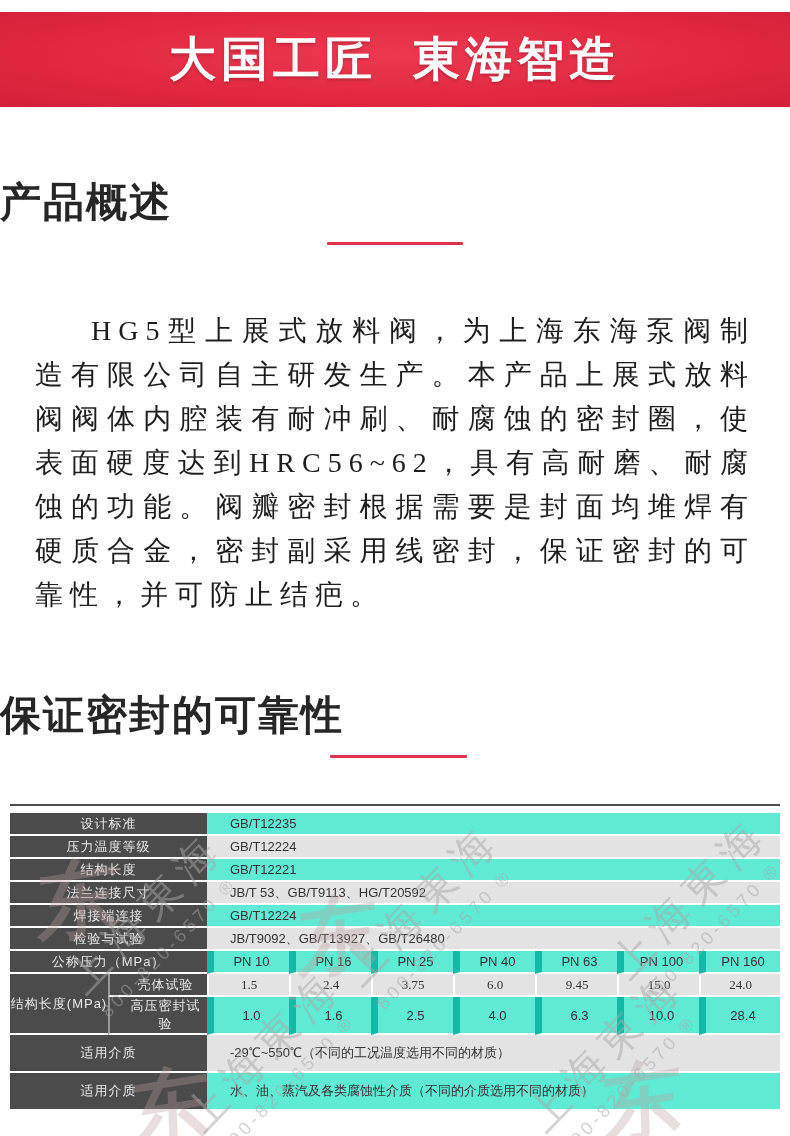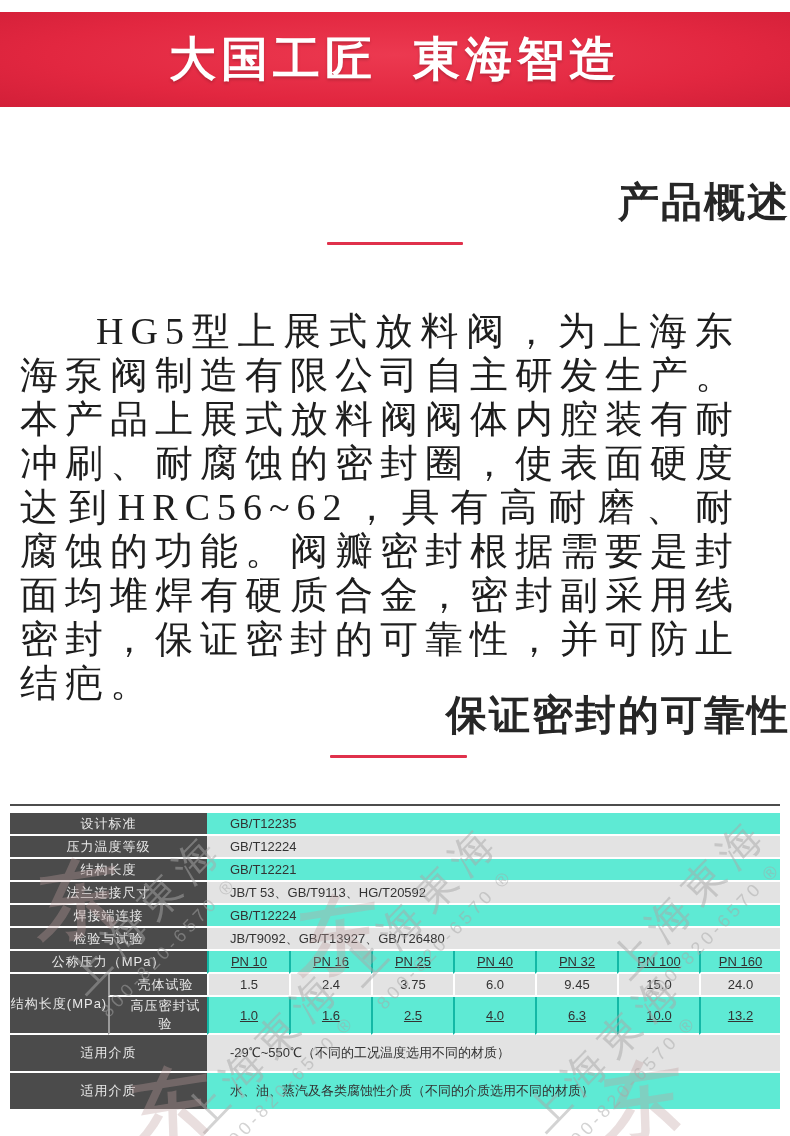--- a/index.html
+++ b/index.html
@@ -17,59 +17,59 @@
     display:flex; align-items:center; justify-content:center;
   }
   .banner h1 {
     color:#ffffff; font-size:47px; font-weight:bold; letter-spacing:5px;
     text-shadow:0 2px 3px rgba(0,0,0,0.18); white-space:pre;
     font-family:"Liberation Sans", sans-serif;
   }
 
   
   .sec-title {
-    position:absolute; left:0; width:790px; text-align:right;
+    position:absolute; left:0; width:790px; text-align:left;
     font-size:41px; font-weight:bold; color:#262626; letter-spacing:2px;
     font-family:"Liberation Sans", sans-serif;
   }
   #title-overview  { top:163px; }
   #title-standards { top:676px; }
   .title-rule {
     position:absolute; height:3px; background:#e0314b; border-radius:1px;
   }
   #rule-overview  { top:230px; left:327px; width:136px; }
   #rule-standards { top:743px; left:330px; width:137px; }
 
   
   .overview-text {
-    position:absolute; top:297px; left:20px; width:720px;
+    position:absolute; top:297px; left:35px; width:720px;
     font-family:"Liberation Serif", serif;
-    font-size:38px; line-height:44px; letter-spacing:7px;
+    font-size:28px; line-height:44px; letter-spacing:7px;
     color:#1e1e1e; text-align:justify; text-indent:2em;
   }
 
   
   .spec-table-wrap { position:absolute; top:792px; left:10px; width:770px; }
   .table-top-rule { height:2px; background:#4c4c4c; margin-bottom:7px; }
   table.spec { width:100%; border-collapse:separate; border-spacing:0; font-size:13px; table-layout:fixed; }
   table.spec td { border-bottom:2px solid #ffffff; vertical-align:middle; }
   tr.h-s td { height:23px; }
   tr.h-l td { height:38px; }
   td.lbl {
     background:#4b4b4b; color:#e9e9e9; text-align:center;
     letter-spacing:1px; font-size:13px;
   }
   td.lbl.sub { text-align:center; padding-left:14px; border-left:2px solid #9a9a9a; }
   td.val { color:#333333; }
   tr.rw td.val { background:#5eead4; }
   tr.rg td.val { background:#e3e3e3; }
   td.val.full { text-align:left; padding-left:23px; }
   td.val.pn { text-align:center; }
-  tr.rg td.val.pn { border-left:2px solid #ffffff; }
-  tr.rw td.val.pn { border-left:2px solid #14b8a6;text-decoration:underline; }
+  tr.rg td.val.pn { border-left:2px solid #ffffff;font-family:Liberation Serif, serif; }
+  tr.rw td.val.pn { border-left:7px solid #14b8a6; }
   td.val.pn.first { border-left:2px solid #ffffff; }
 
   
   .wm {
     position:absolute; transform:rotate(-46deg); transform-origin:left bottom;
     color:rgba(168,168,168,0.5); pointer-events:none; white-space:nowrap; z-index:5;
   }
   .wm-brand { font-size:42px; letter-spacing:9px; font-family:"Liberation Serif", serif; }
   .wm-phone { font-size:18px; letter-spacing:4px; margin-top:3px; }
   .wm-logo {
@@ -133,21 +133,21 @@
         <tr class="rg h-s">
           <td class="lbl" colspan="2">检验与试验</td>
           <td class="val full" colspan="7">JB/T9092、GB/T13927、GB/T26480</td>
         </tr>
         <tr class="rw h-s">
           <td class="lbl" colspan="2">公称压力（MPa）</td>
           <td class="val pn first">PN 10</td>
           <td class="val pn">PN 16</td>
           <td class="val pn">PN 25</td>
           <td class="val pn">PN 40</td>
-          <td class="val pn">PN 32</td>
+          <td class="val pn">PN 63</td>
           <td class="val pn">PN 100</td>
           <td class="val pn">PN 160</td>
         </tr>
         <tr class="rg h-s">
           <td class="lbl" rowspan="2">结构长度(MPa)</td>
           <td class="lbl sub">壳体试验</td>
           <td class="val pn first">1.5</td>
           <td class="val pn">2.4</td>
           <td class="val pn">3.75</td>
           <td class="val pn">6.0</td>
@@ -156,21 +156,21 @@
           <td class="val pn">24.0</td>
         </tr>
         <tr class="rw h-s">
           <td class="lbl sub">高压密封试验</td>
           <td class="val pn first">1.0</td>
           <td class="val pn">1.6</td>
           <td class="val pn">2.5</td>
           <td class="val pn">4.0</td>
           <td class="val pn">6.3</td>
           <td class="val pn">10.0</td>
-          <td class="val pn">13.2</td>
+          <td class="val pn">28.4</td>
         </tr>
         <tr class="rg h-l">
           <td class="lbl" colspan="2">适用介质</td>
           <td class="val full" colspan="7">-29℃~550℃（不同的工况温度选用不同的材质）</td>
         </tr>
         <tr class="rw h-l">
           <td class="lbl" colspan="2">适用介质</td>
           <td class="val full" colspan="7">水、油、蒸汽及各类腐蚀性介质（不同的介质选用不同的材质）</td>
         </tr>
       </tbody>

